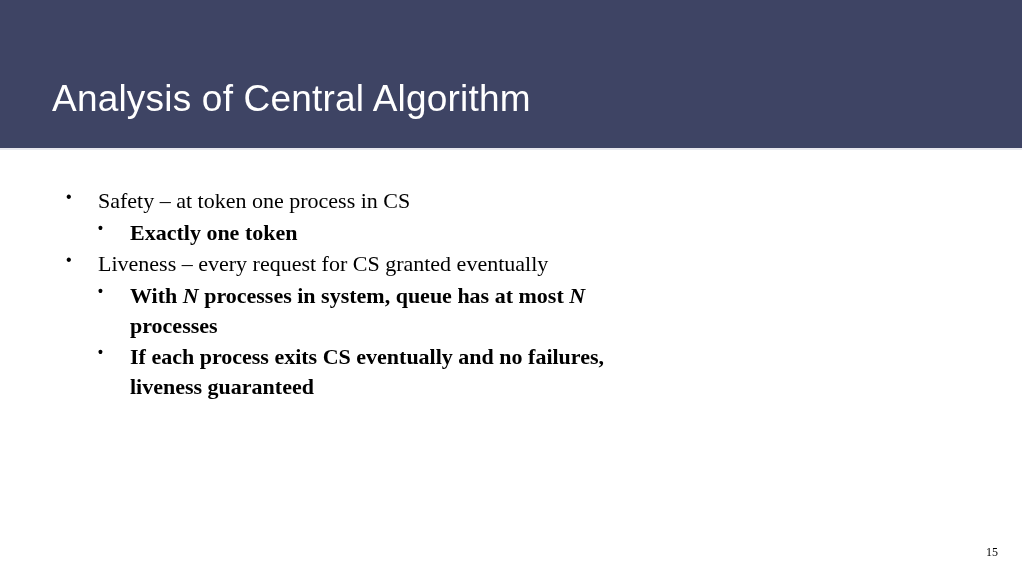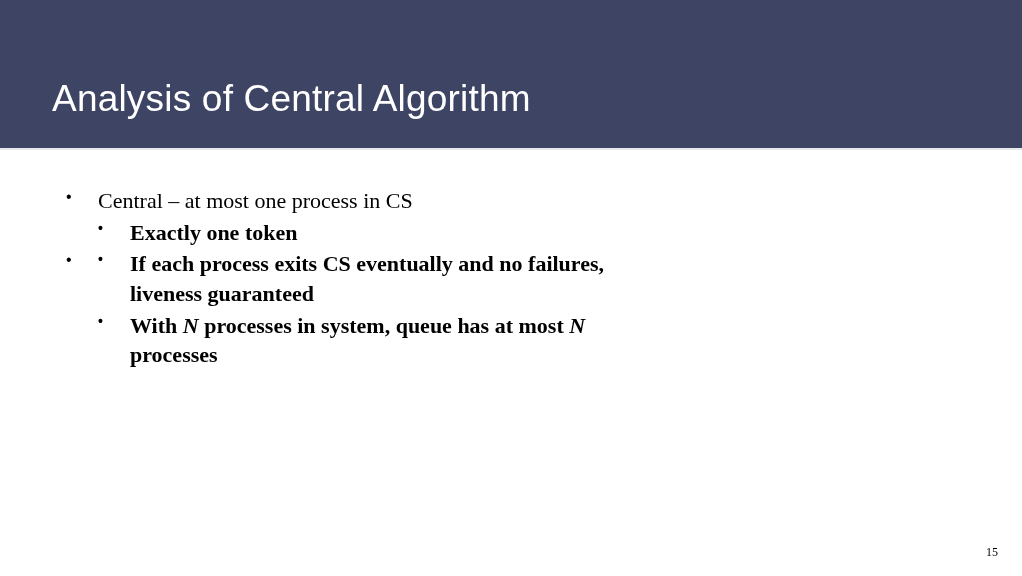--- a/index.html
+++ b/index.html
@@ -24,34 +24,35 @@
 <body>
 
 <div class="slide">
   <div class="header-band">
     <div class="title">Analysis of Central Algorithm</div>
   </div>
 
   <div class="body">
     <ul class="lvl1">
       <li>
-        <span class="txt">Central – at most one process in CS</span>
+        <span class="txt">Safety – at token one process in CS</span>
         <ul class="lvl2">
           <li>
             <span class="txt2">Exactly one token</span>
           </li>
         </ul>
       </li>
       <li>
+        <span class="txt">Liveness – every request for CS granted eventually</span>
         <ul class="lvl2">
           <li>
-            <span class="txt2">If each process exits CS eventually and no failures, liveness guaranteed</span>
+            <span class="txt2"><span>With </span><span class="italic">N</span><span> processes in system, queue has at most </span><span class="italic">N</span><span> processes</span></span>
           </li>
           <li>
-            <span class="txt2"><span>With </span><span class="italic">N</span><span> processes in system, queue has at most </span><span class="italic">N</span><span> processes</span></span>
+            <span class="txt2">If each process exits CS eventually and no failures, liveness guaranteed</span>
           </li>
         </ul>
       </li>
     </ul>
   </div>
 
   <div class="page-num">15</div>
 </div>
 
 </body></html>

